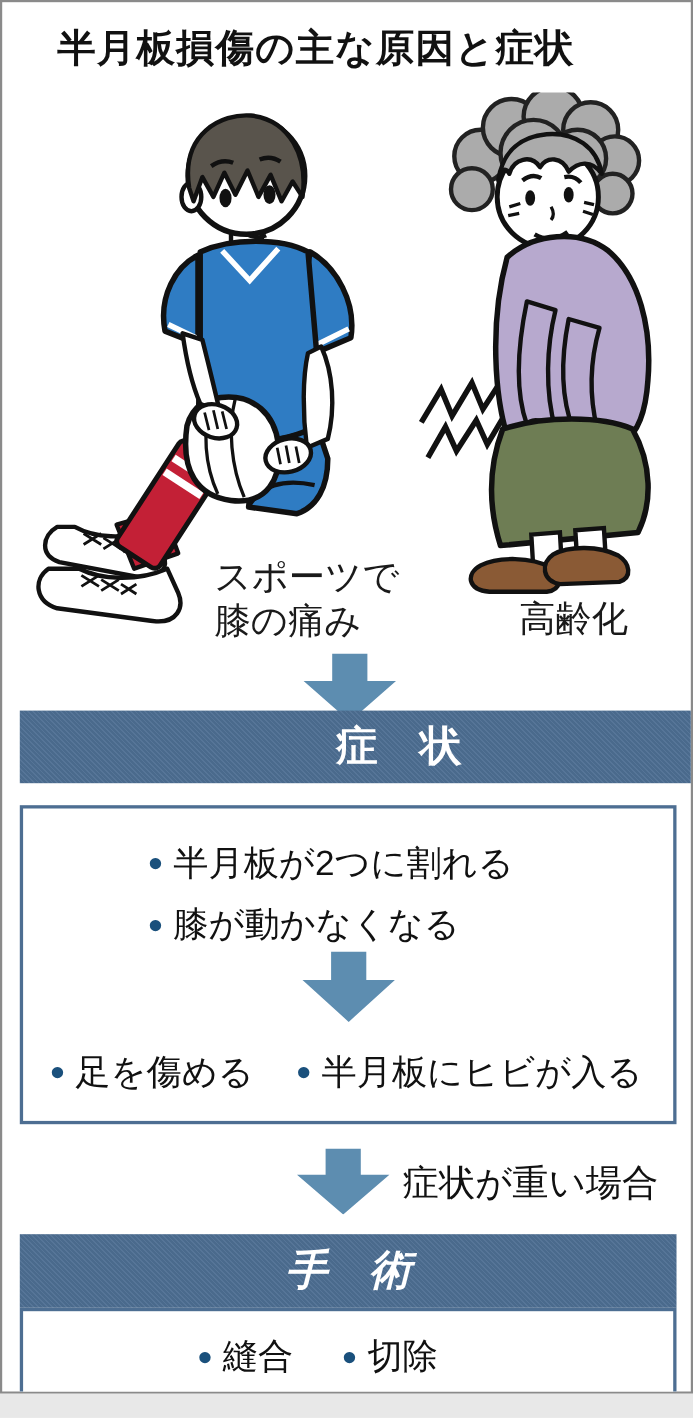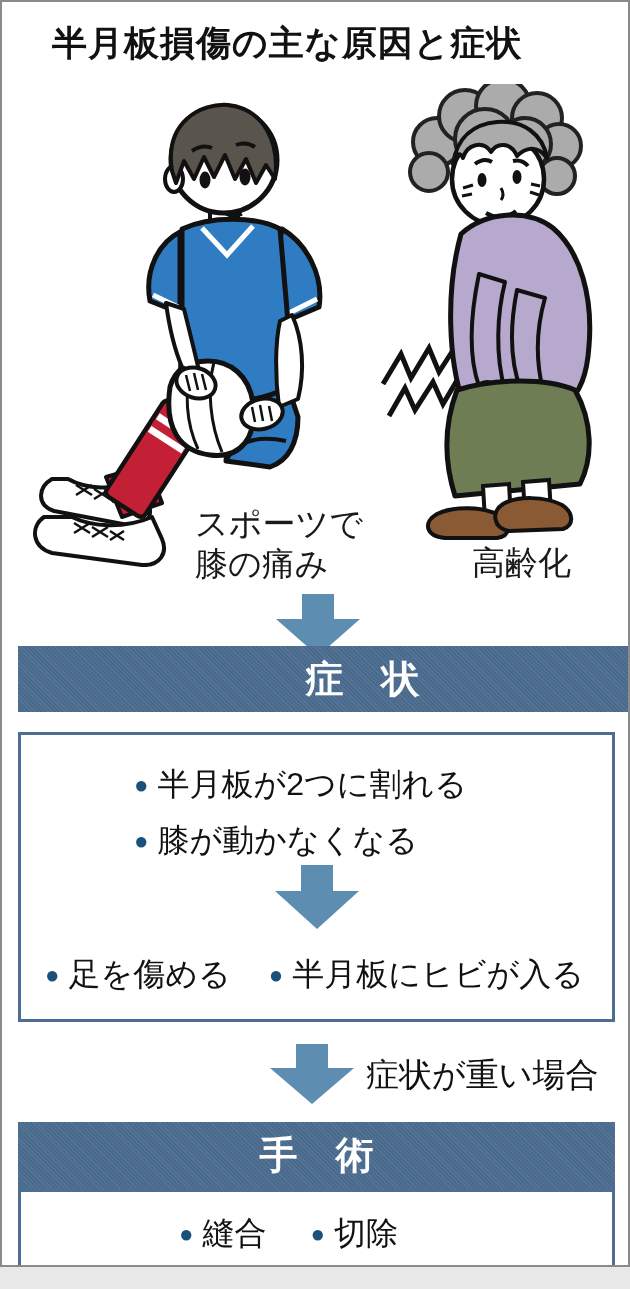--- a/index.html
+++ b/index.html
@@ -20,21 +20,21 @@
   .arrow-icon{display:block;}
   #arrow-causes{left:271px; top:592px;}
   #arrow-severe{left:265px; top:1042px;}
   #severe-label{left:364px; top:1051px; font-size:33px; white-space:nowrap;font-family:Liberation Mono, monospace;}
   .section-header{
     left:16px; width:597px; background:#4d6e92; color:#ffffff;
     font-size:38px; font-weight:bold; text-align:center;
     background-image:repeating-linear-gradient(45deg, rgba(255,255,255,0.05) 0 1px, rgba(0,0,0,0.04) 1px 3px);
   }
   #symptoms-header{top:644px; height:66px; line-height:66px;padding-left:46px;}
-  #surgery-header{top:1120px; height:67px; line-height:67px;}
+  #surgery-header{top:1120px; height:67px; line-height:67px;font-style:italic;}
   .content-box{
     left:16px; width:597px; border:3px solid #4d6e92; background:#fff;
     box-sizing:border-box;
   }
   #symptoms-box{top:730px; height:290px;}
   #surgery-box{top:1187px; height:80px;}
   .bullet-item{display:flex; align-items:center; font-size:32px; white-space:nowrap;}
   .bullet-dot{color:#1a507c; font-size:24px; margin-right:9px; line-height:1;}
   #symptom-row-1{left:113px; top:28px;}
   #symptom-row-2{left:113px; top:84px;}

